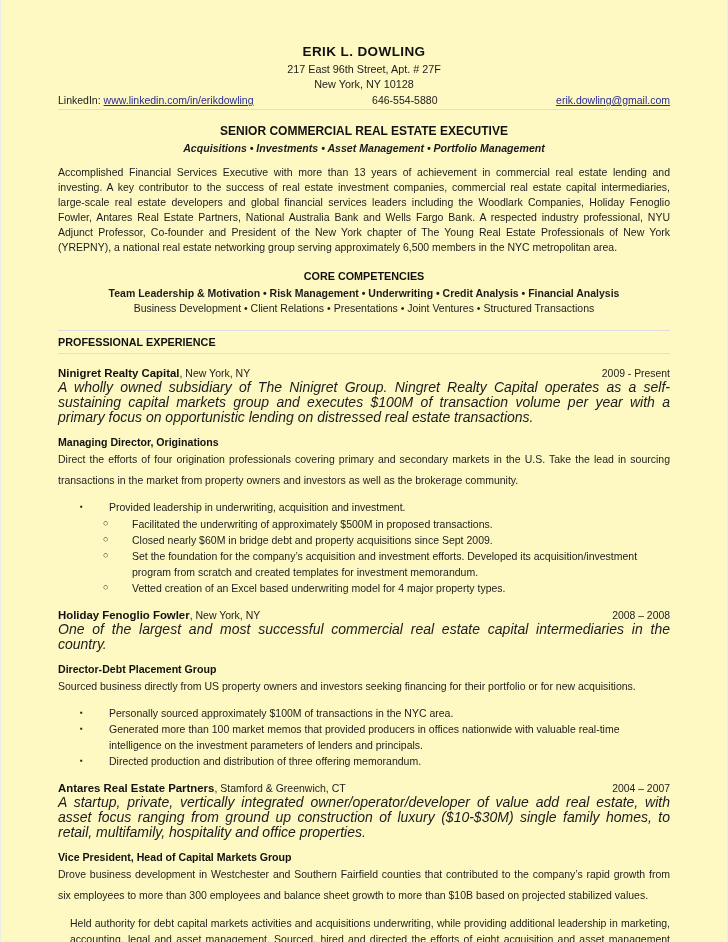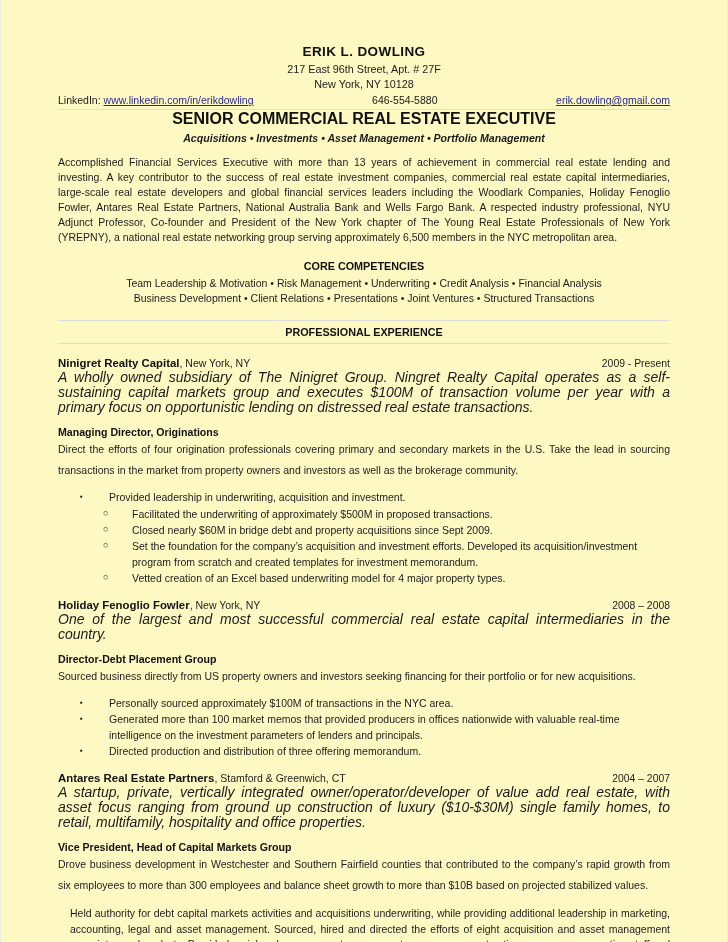--- a/index.html
+++ b/index.html
@@ -70,21 +70,22 @@
     border: 0;
     border-top: 1px solid #dedede;
     margin: 0;
     height: 0;
   }
 
   
   .headline {
     text-align: center;
     font-weight: bold;
-    font-size: 16px;
+    font-size: 12px;
+    margin-top: 14px;
     color: #111;
   }
   .subheadline {
     text-align: center;
     font-weight: bold;
     font-style: italic;
     font-size: 10.6px;
     margin-top: 4px;
     color: #1a1a1a;
   }
@@ -104,28 +105,28 @@
     font-size: 10.8px;
     margin-top: 14px;
     color: #111;
   }
   .cc-line {
     text-align: center;
     font-size: 10.5px;
     line-height: 15.4px;
     color: #1c1c1c;
   }
-  .cc-line.first { margin-top: 4px; }
+  .cc-line.first { margin-top: 4px; font-weight: bold; }
 
   
   .band {
     margin-top: 14px;
   }
   .band-title {
-    text-align: center;
+    text-align: left;
     font-weight: bold;
     font-size: 10.8px;
     padding: 5px 0 5px 0;
     color: #111;
   }
 
   
   .job { margin-top: 13px; }
 
   .job-head {

